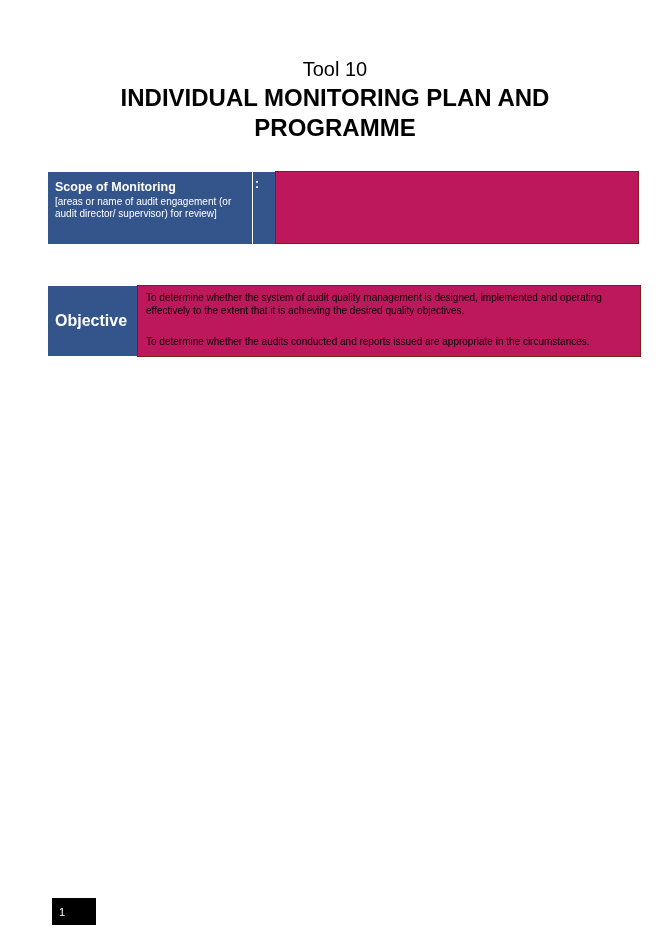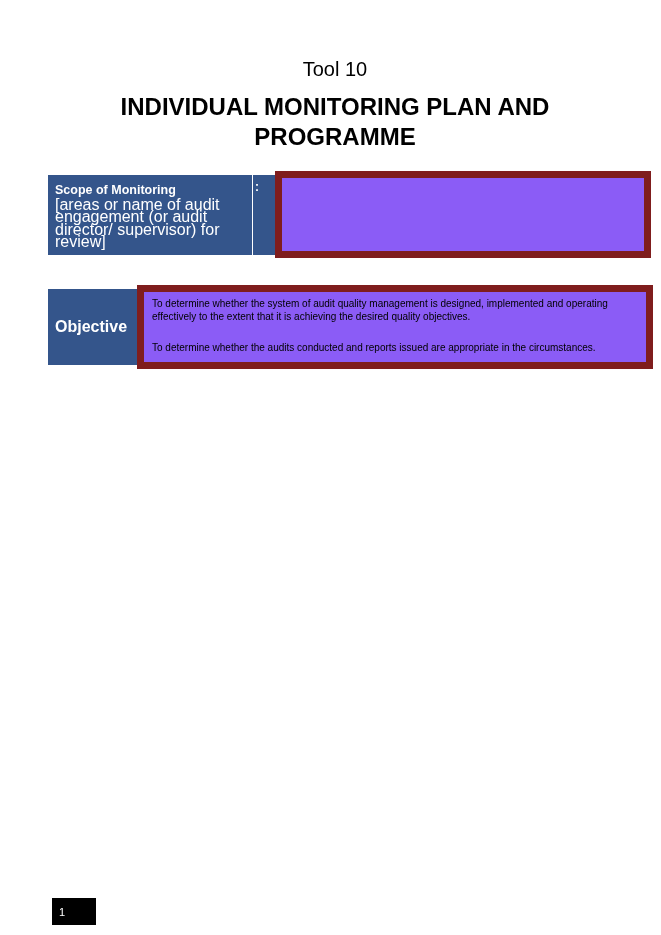--- a/index.html
+++ b/index.html
@@ -34,42 +34,42 @@
     font-size: 20px;
     font-weight: normal;
     line-height: 26px;
     letter-spacing: 0px;
   }
   .title-main {
     font-size: 24px;
     font-weight: bold;
     line-height: 30px;
     letter-spacing: 0px;
-    margin-top: 10px;
+    margin-top: 1px;
   }
 
   
   .doc-table {
     position: absolute;
     border-collapse: collapse;
     table-layout: fixed;
     font-size: 11px;
   }
   .doc-table td {
     padding: 0;
     vertical-align: top;
   }
 
   .cell-blue {
     background: #34558B;
     color: #ffffff;
   }
   .cell-white {
-    background: #8b5cf6;
-    border: 7px solid #7f1d1d;
+    background: #be185d;
+    border: 1px solid #7f1d1d;
   }
 
   
   #table-scope {
     left: 48px;
     top: 171px;
     width: 574px;
   }
   #table-scope .lbl {
     width: 189px;
@@ -91,21 +91,21 @@
     width: 362px;
   }
   .lbl-title {
     font-weight: bold;
     font-size: 12.5px;
     line-height: 15px;
     white-space: nowrap;
   }
   .lbl-sub {
     font-weight: normal;
-    font-size: 16px;
+    font-size: 10px;
     line-height: 12.5px;
     margin-top: 1px;
   }
   .row-scope .lbl { height: 58px; }
   .row-period .lbl { height: 20px; padding-top: 5px; padding-bottom: 6px; }
   .row-period .colon { padding-top: 5px; }
 
   
   #table-objective {
     left: 48px;

